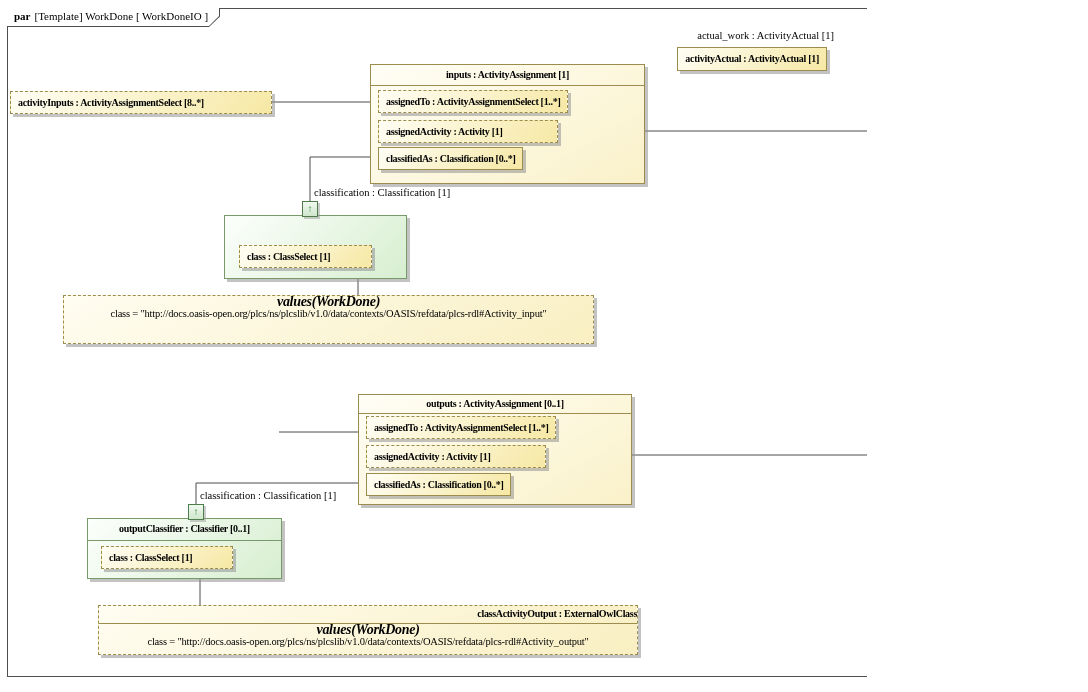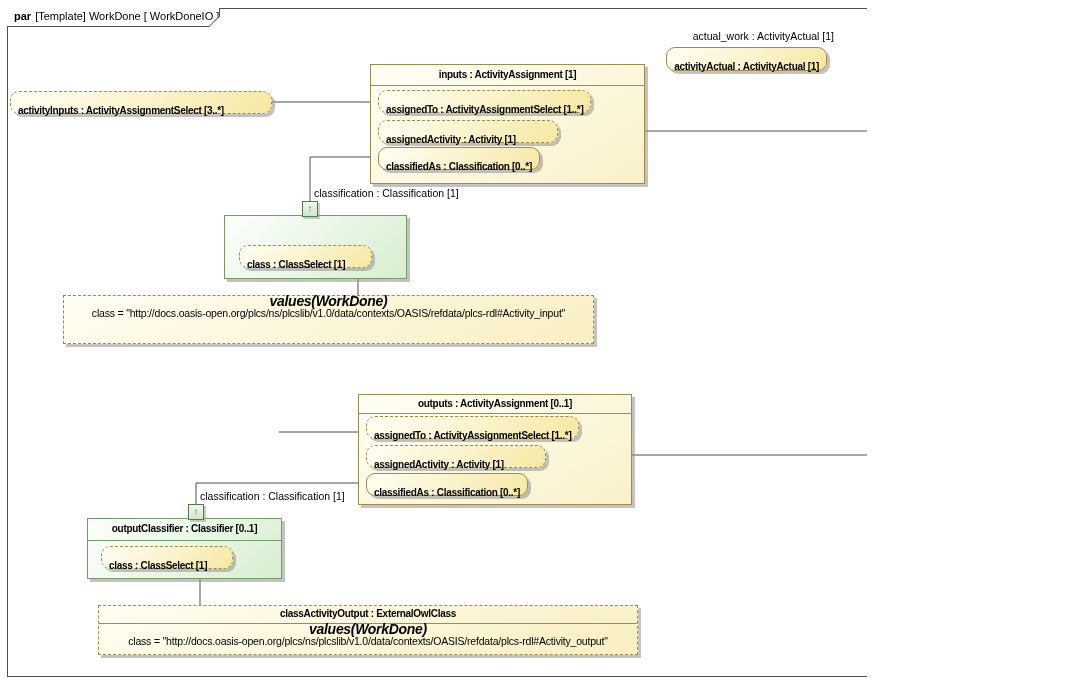--- a/index.html
+++ b/index.html
@@ -1,18 +1,18 @@
 <!DOCTYPE html>
 <html><head>
 <meta charset="utf-8">
 <style>
   html,body{margin:0;padding:0;background:#ffffff;}
   #canvas{
     position:relative;width:867px;height:692px;background:#ffffff;overflow:hidden;
-    font-family:Liberation Sans, sans-serif;color:#000;
+    font-family:Liberation Serif, serif;color:#000;
   }
   .abs{position:absolute;box-sizing:border-box;}
   
   .frame{border:1px solid #4f4f4f;background:transparent;}
   .frame-label-outer{background:#4f4f4f;clip-path:polygon(0 0,100% 0,100% 45%,calc(100% - 11px) 100%,0 100%);}
   .frame-label-inner{position:absolute;left:0;top:0;right:1px;bottom:1px;background:#ffffff;
     clip-path:polygon(0 0,100% 0,100% 45%,calc(100% - 10px) 100%,0 100%);
     font-size:11px;line-height:17px;padding-left:7px;white-space:nowrap;}
   .frame-label-inner b{margin-right:4px;}
   
@@ -26,21 +26,21 @@
     background:linear-gradient(150deg,#fffef6 0%,#faf1c9 100%);
     border:1px solid #9c8d4e;
     box-shadow:3px 3px 0 rgba(145,145,145,0.55);
   }
   .gbox{
     background:linear-gradient(135deg,#fcfffc 0%,#d7eed0 100%);
     border:1px solid #789a68;
     box-shadow:3px 3px 0 rgba(145,145,145,0.55);
   }
   .dashed{border-style:dashed;}
-  .part{height:23px;line-height:21px;padding:8px 7px;display:inline-block;border-radius:9px;}
+  .part{height:23px;line-height:21px;padding:0 7px;display:inline-block;}
   .hdr{font-weight:bold;font-size:10px;letter-spacing:-0.3px;text-align:center;white-space:nowrap;}
   .hdr-y{border-bottom:1px solid #9c8d4e;}
   .hdr-g{border-bottom:1px solid #789a68;}
   .plainlabel{font-size:10.5px;white-space:nowrap;}
   .port{
     background:linear-gradient(180deg,#f0f9f0 0%,#cfe7cc 100%);
     border:1px solid #4e7c4a;color:#2e7d32;text-align:center;font-weight:bold;
     box-shadow:2px 2px 0 rgba(145,145,145,0.45);
   }
   .owl-val-stereo{font-style:italic;font-size:14px;text-align:center;line-height:11px;}
@@ -90,21 +90,21 @@
     </div>
     <div class="abs ybox dashed part" style="left:7px;top:55px;width:180px;">
       <span>assignedActivity : Activity [1]</span>
     </div>
     <div class="abs ybox part" style="left:7px;top:82px;">
       <span>classifiedAs : Classification [0..*]</span>
     </div>
   </div>
 
   <div class="abs ybox dashed part" style="left:10px;top:91px;width:262px;">
-    <span>activityInputs : ActivityAssignmentSelect [3..*]</span>
+    <span>activityInputs : ActivityAssignmentSelect [8..*]</span>
   </div>
 
   <div class="abs plainlabel" style="left:314px;top:187px;">classification : Classification [1]</div>
 
   <div class="abs gbox" style="left:224px;top:215px;width:183px;height:64px;">
     <div class="abs ybox dashed part" style="left:14px;top:29px;width:133px;">
       <span>class : ClassSelect [1]</span>
     </div>
   </div>
 
@@ -138,18 +138,18 @@
     <div class="abs ybox dashed part" style="left:13px;top:27px;width:132px;">
       <span>class : ClassSelect [1]</span>
     </div>
   </div>
 
   <div class="abs port" style="left:188px;top:504px;width:16px;height:16px;font-size:10px;line-height:14px;">
     <span>↑</span>
   </div>
 
   <div class="abs ybox dashed" style="left:98px;top:605px;width:540px;height:50px;background:linear-gradient(150deg,#fffdf2 0%,#f9efc2 100%);">
-    <div class="hdr hdr-y" style="height:17px;line-height:16px;">classActivityOutput : ExternalOwlClass</div>
+    <div class="hdr hdr-y" style="height:17px;line-height:16px;text-align:right;">classActivityOutput : ExternalOwlClass</div>
     <div class="owl-val-stereo">values(WorkDone)</div>
     <div class="owl-val" style="font-weight:normal;letter-spacing:-0.2px;">class = "http://docs.oasis-open.org/plcs/ns/plcslib/v1.0/data/contexts/OASIS/refdata/plcs-rdl#Activity_output"</div>
   </div>
 
 </div>
 
 </body></html>

